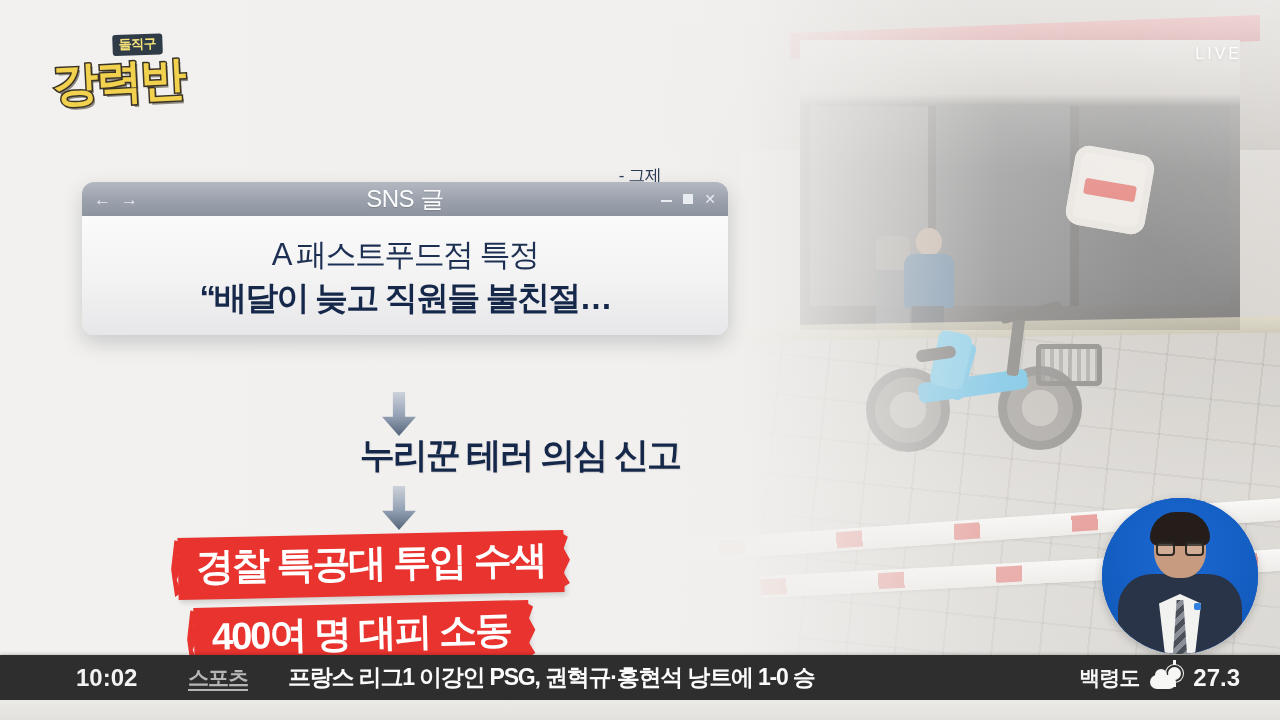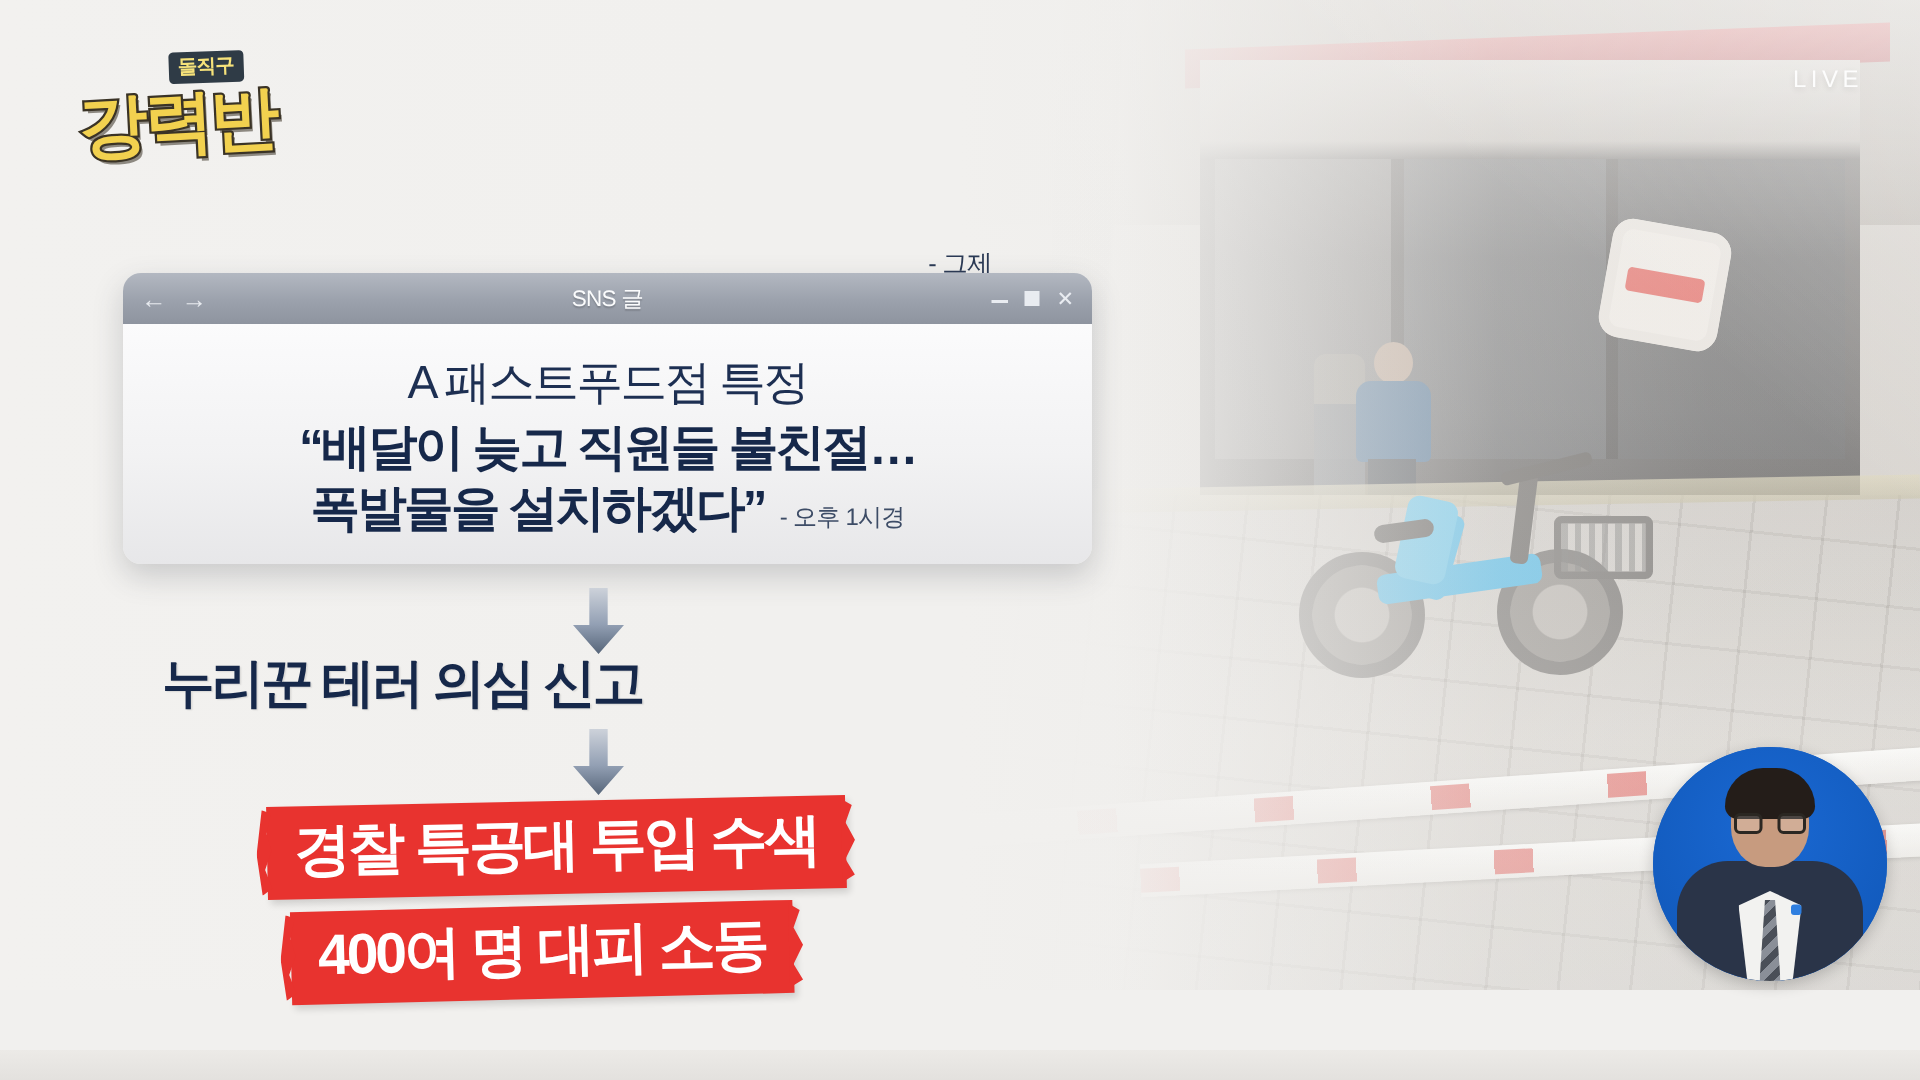--- a/index.html
+++ b/index.html
@@ -217,21 +217,21 @@
     box-shadow:0 8px 20px rgba(60,64,72,.22);
   }
   .sns-title{
     position:relative; height:34px;
     background:linear-gradient(180deg,#b3b8c1 0%, #9ba1ac 55%, #8e949f 100%);
     display:flex; align-items:center;
   }
   .navbtns{ position:absolute; left:12px; display:flex; gap:10px; align-items:center; }
   .navbtns span{ color:#e6e9ee; font-size:17px; line-height:1; }
   .sns-title .t{
-    flex:1; text-align:center; color:#fbfcfd; font-size:15px;
+    flex:1; text-align:center; color:#fbfcfd; font-size:24px;
     letter-spacing:-.5px; text-shadow:0 1px 1px rgba(0,0,0,.18);
   }
   .winbtns{ position:absolute; right:12px; display:flex; gap:11px; align-items:center;
     color:#e9ecf1; font-size:14px; }
   .winbtns .sq{ width:10px; height:10px; background:#e9ecf1; display:inline-block; }
   .winbtns .mn{ width:11px; height:2px; background:#e9ecf1; display:inline-block; margin-bottom:-4px;}
   .sns-body{
     background:linear-gradient(180deg,#fbfbfc 0%, #f2f2f3 55%, #e7e7e9 100%);
     padding:18px 26px 16px; text-align:center;
   }
@@ -247,21 +247,21 @@
   
   .arrow{
     position:absolute; width:34px; height:44px;
     background:linear-gradient(180deg,#cdd2da 0%, #93a0b4 55%, #566579 100%);
     clip-path:polygon(32% 0,68% 0,68% 56%,100% 56%,50% 100%,0 56%,32% 56%);
   }
   .arrow-1{ left:382px; top:392px; }
   .arrow-2{ left:382px; top:486px; }
 
   .mid-line{
-    position:absolute; left:108px; top:432px; width:560px; text-align:left;
+    position:absolute; left:120px; top:432px; width:560px; text-align:right;
     font-size:35px; font-weight:bold; color:#16284a; letter-spacing:-2px;
     text-shadow:1px 1px 1px rgba(0,0,0,.1);
   }
 
   
   .redwrap{ position:absolute; left:150px; top:534px; width:520px; }
   .redbar{
     position:relative; display:inline-block;
     background:#e8332f; color:#fff;
     font-size:38px; font-weight:bold; letter-spacing:-2px;
@@ -439,24 +439,20 @@
       <div class="t">SNS 글</div>
       <div class="winbtns">
         <i class="mn"></i>
         <i class="sq"></i>
         <span>✕</span>
       </div>
     </div>
     <div class="sns-body">
       <div class="sns-l1">A 패스트푸드점 특정</div>
       <div class="sns-l2">“배달이 늦고 직원들 불친절…</div>
-      <div class="sns-l3">
-        <span>폭발물을 설치하겠다”</span>
-        <span class="sns-time">- 오후 1시경</span>
-      </div>
     </div>
   </div>
 
   <div class="arrow arrow-1"></div>
   <div class="mid-line">누리꾼 테러 의심 신고</div>
   <div class="arrow arrow-2"></div>
 
   <div class="redwrap">
     <div class="redbar rb1">경찰 특공대 투입 수색</div>
     <div class="redbar rb2">400여 명 대피 소동</div>
@@ -469,15 +465,28 @@
     <div class="a-tie"></div>
     <div class="a-pin"></div>
     <div class="a-head"></div>
     <div class="a-hair"></div>
     <div class="a-glass">
         <i></i>
         <i></i>
       </div>
   </div>
 
+  <div class="ticker">
+    <div class="tk-time">10:02</div>
+    <div class="tk-cat">스포츠</div>
+    <div class="tk-text">프랑스 리그1 이강인 PSG, 권혁규·홍현석 낭트에 1-0 승</div>
+    <div class="tk-weather">
+      <span class="tk-region">백령도</span>
+      <span class="wx">
+        <i class="sun"></i>
+          <i class="cloud"></i>
+      </span>
+      <span class="tk-temp">27.3</span>
+    </div>
+  </div>
   <div class="ticker-bottom"></div>
 
 </div>
 
 </body></html>

